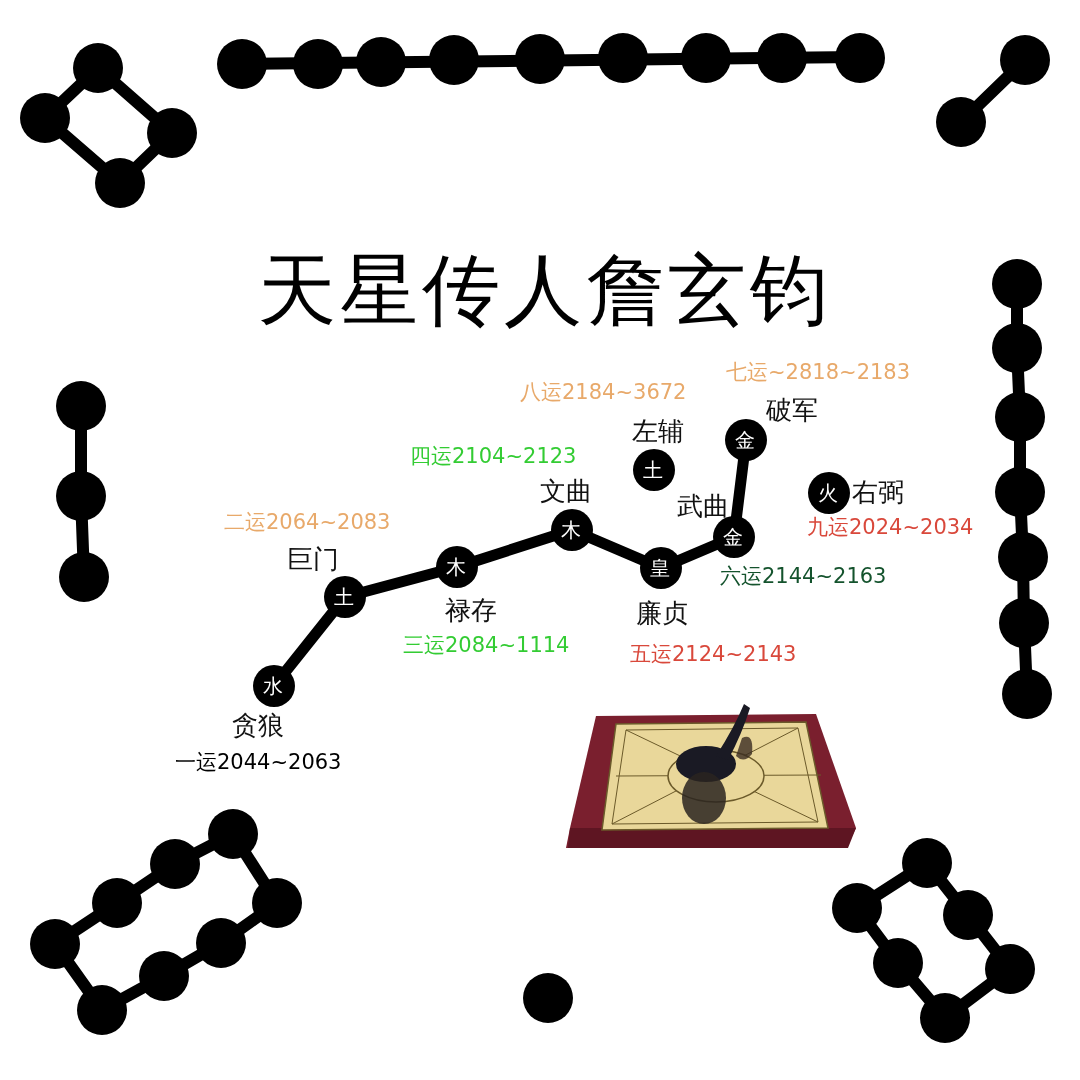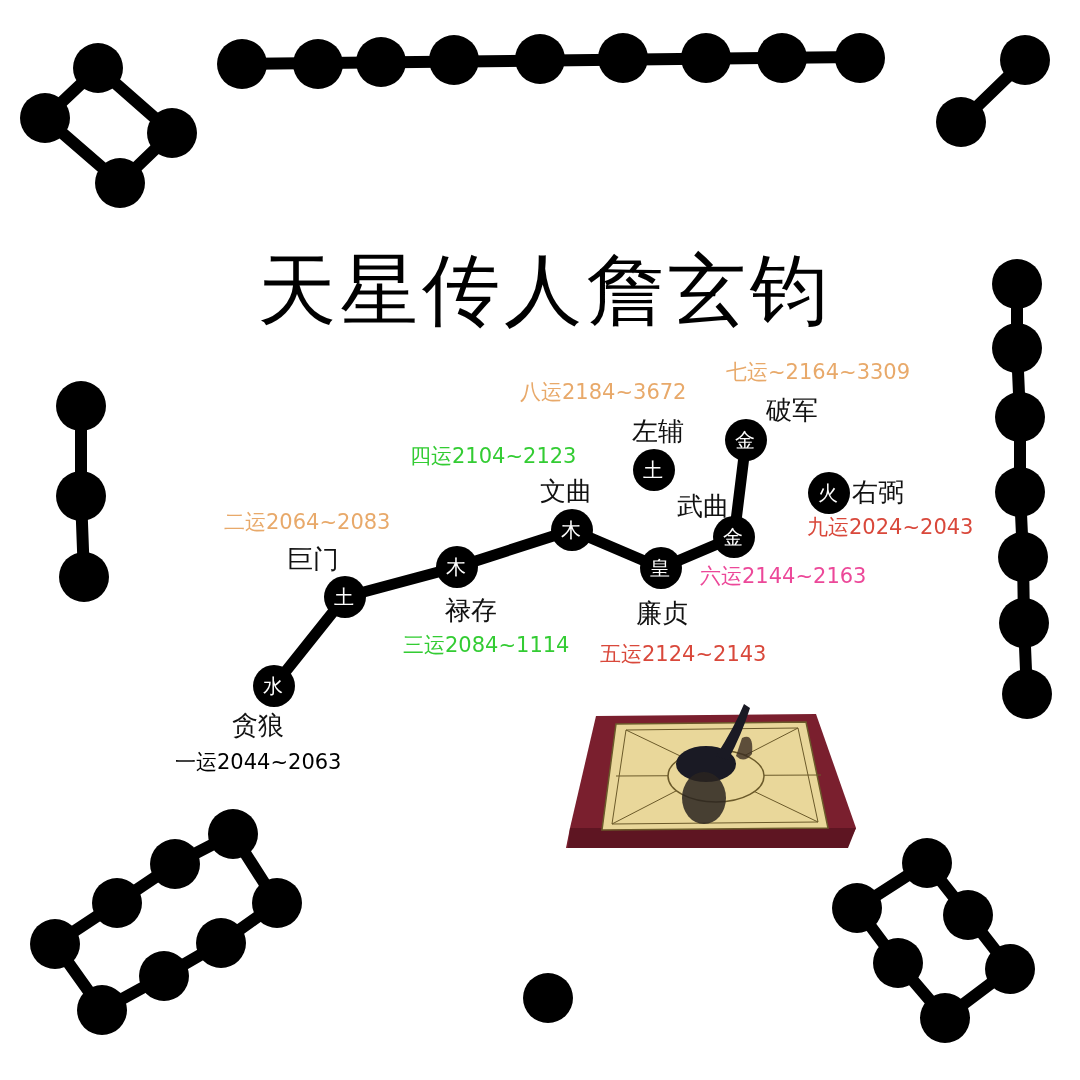--- a/index.html
+++ b/index.html
@@ -127,25 +127,25 @@
   <div class="lbl star" style="left:636px;top:600px">廉贞</div>
   <div class="lbl star" style="left:677px;top:493px">武曲</div>
   <div class="lbl star" style="left:766px;top:397px">破军</div>
   <div class="lbl star" style="left:632px;top:418px">左辅</div>
   <div class="lbl star" style="left:852px;top:479px">右弼</div>
 
   <div class="lbl era" style="left:175px;top:752px;color:#000000">一运2044~2063</div>
   <div class="lbl era" style="left:224px;top:512px;color:#e8a96a">二运2064~2083</div>
   <div class="lbl era" style="left:403px;top:635px;color:#33cc33">三运2084~1114</div>
   <div class="lbl era" style="left:410px;top:446px;color:#33cc33">四运2104~2123</div>
-  <div class="lbl era" style="left:600px;top:644px;color:#d9483b">五运2124~2143</div>
-  <div class="lbl era" style="left:700px;top:566px;color:#ec4899">六运2144~2163</div>
-  <div class="lbl era" style="left:726px;top:362px;color:#e8a96a">七运~2164~3309</div>
+  <div class="lbl era" style="left:630px;top:644px;color:#d9483b">五运2124~2143</div>
+  <div class="lbl era" style="left:720px;top:566px;color:#14532d">六运2144~2163</div>
+  <div class="lbl era" style="left:726px;top:362px;color:#e8a96a">七运~2818~2183</div>
   <div class="lbl era" style="left:520px;top:382px;color:#e8a96a">八运2184~3672</div>
-  <div class="lbl era" style="left:807px;top:517px;color:#d9483b">九运2024~2043</div>
+  <div class="lbl era" style="left:807px;top:517px;color:#d9483b">九运2024~2034</div>
 
   <svg class="compass" viewBox="0 0 290 160">
 
     <polygon points="30,18 250,16 290,130 280,150 0,150 4,130" fill="#7a1f2e"></polygon>
     <polygon points="4,130 290,130 282,150 2,150" fill="#5e1522"></polygon>
 
     <polygon points="50,26 240,24 262,130 36,132" fill="#e9d79a" stroke="#6b5a2a" stroke-width="1.5"></polygon>
     <polygon points="60,32 232,30 252,124 46,126" fill="none" stroke="#6b5a2a" stroke-width="1"></polygon>
 
     <line x1="60" y1="32" x2="252" y2="124" stroke="#6b5a2a" stroke-width="1"></line>

